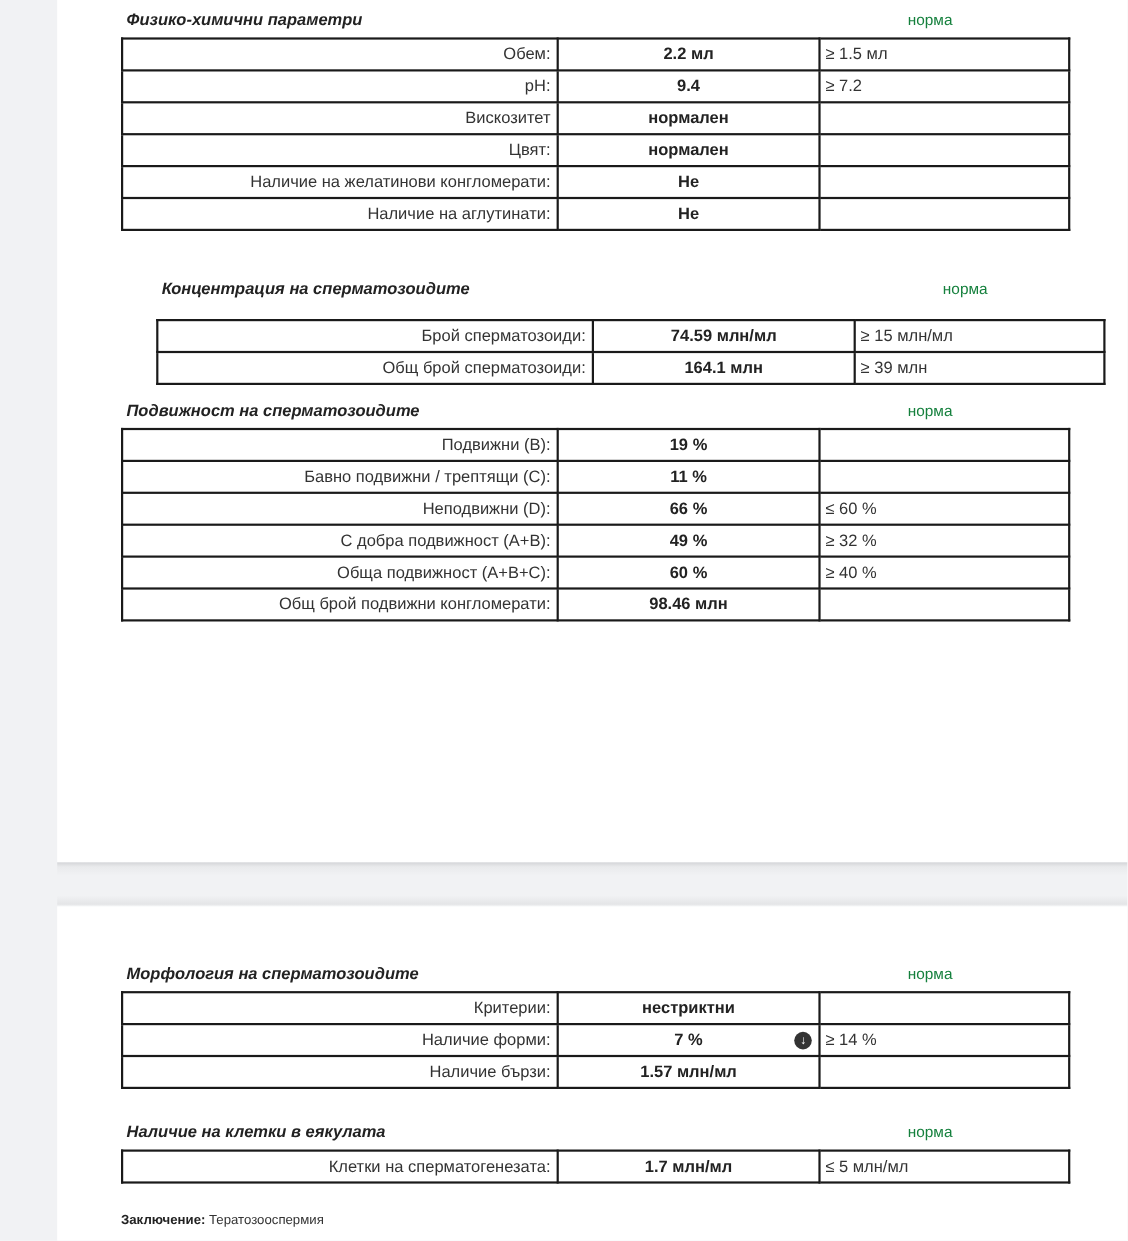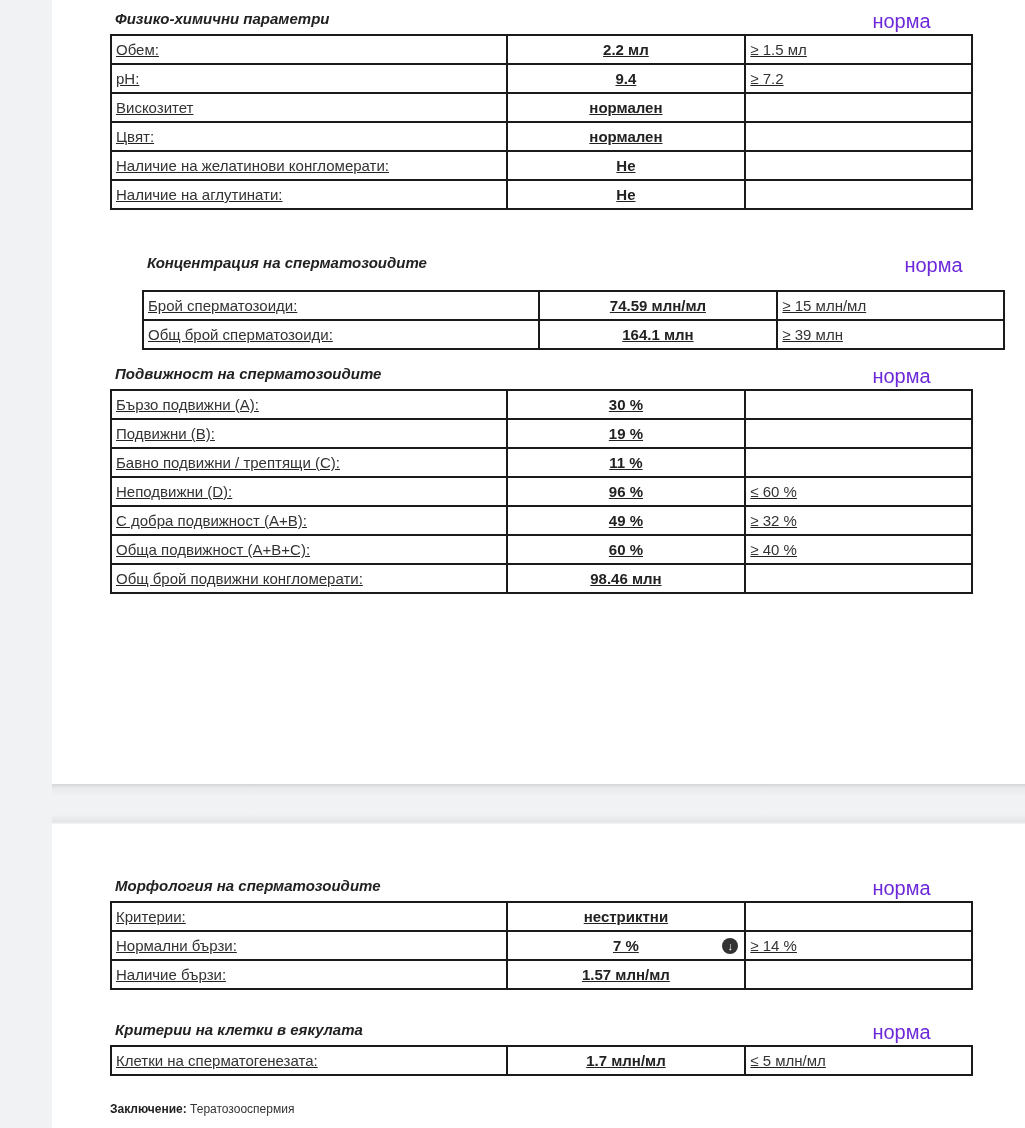--- a/index.html
+++ b/index.html
@@ -14,40 +14,40 @@
     position: absolute; left: 52px; right: 0;
     background: #ffffff;
   }
   .page-1 { top: 0; height: 784px; }
   .page-gap {
     position: absolute; left: 52px; right: 0; top: 784px; height: 40px;
     background: linear-gradient(to bottom, #d4d5d8 0px, #e9eaec 4px, #f1f2f4 12px, #f1f2f4 30px, #e4e5e7 38px, #f6f7f8 40px);
   }
   .page-2 { top: 824px; height: 304px; }
 
-  .section { position: absolute; left: 110px; width: 863px; text-decoration: underline; }
+  .section { position: absolute; left: 110px; width: 863px; }
   .sec-head { position: relative; height: 20px; }
   .sec-title {
     position: absolute; left: 5px; top: 0;
     font-weight: bold; font-style: italic; font-size: 15px; color: #222;
   }
   .sec-norm {
-    position: absolute; left: 684px; width: 215px; text-align: center; top: 0;
-    font-size: 20px; color: #6d28d9;
+    position: absolute; left: 628px; width: 215px; text-align: center; top: 0;
+    font-size: 14px; color: #15803d;
   }
   table.data {
     border-collapse: collapse; width: 863px; table-layout: fixed;
     margin-top: 0;
   }
   table.data td {
     border: 2px solid #1a1a1a;
     height: 29px; padding: 0 4px;
     font-size: 15px; color: #333; box-sizing: border-box;
   }
-  table.data td.lbl { width: 356px; text-align: left; padding-right: 5px; }
+  table.data td.lbl { width: 356px; text-align: right; padding-right: 5px; }
   table.data td.val { width: 215px; text-align: center; font-weight: bold; color: #222; position: relative; }
   table.data td.nrm { width: 204px; }
   .flag-icon {
     position: absolute; right: 6px; top: 50%; transform: translateY(-50%);
     width: 16px; height: 16px; border-radius: 50%; background: #333;
     color: #fff; font-size: 11px; line-height: 16px; text-align: center; font-weight: bold;
   }
   .conclusion {
     position: absolute; left: 110px; top: 1102px; font-size: 12px; color: #333;
   }
@@ -123,37 +123,32 @@
 </div>
 
 <div class="section" style="top:365px;">
   <div class="sec-head">
     <span class="sec-title">Подвижност на сперматозоидите</span>
     <span class="sec-norm">норма</span>
   </div>
   <table class="data" style="margin-top:4px;">
     <tbody>
         <tr>
-          <td class="lbl"><span>Бързо подвижни (A):</span></td>
-          <td class="val"><span>30 %</span></td>
-          <td class="nrm"><span></span></td>
-        </tr>
-        <tr>
           <td class="lbl"><span>Подвижни (B):</span></td>
           <td class="val"><span>19 %</span></td>
           <td class="nrm"><span></span></td>
         </tr>
         <tr>
           <td class="lbl"><span>Бавно подвижни / трептящи (C):</span></td>
           <td class="val"><span>11 %</span></td>
           <td class="nrm"><span></span></td>
         </tr>
         <tr>
           <td class="lbl"><span>Неподвижни (D):</span></td>
-          <td class="val"><span>96 %</span></td>
+          <td class="val"><span>66 %</span></td>
           <td class="nrm"><span>≤ 60 %</span></td>
         </tr>
         <tr>
           <td class="lbl"><span>С добра подвижност (A+B):</span></td>
           <td class="val"><span>49 %</span></td>
           <td class="nrm"><span>≥ 32 %</span></td>
         </tr>
         <tr>
           <td class="lbl"><span>Обща подвижност (A+B+C):</span></td>
           <td class="val"><span>60 %</span></td>
@@ -174,36 +169,36 @@
     <span class="sec-norm">норма</span>
   </div>
   <table class="data" style="margin-top:4px;">
     <tbody>
         <tr>
           <td class="lbl"><span>Критерии:</span></td>
           <td class="val"><span>нестриктни</span></td>
           <td class="nrm"><span></span></td>
         </tr>
         <tr>
-          <td class="lbl"><span>Нормални бързи:</span></td>
+          <td class="lbl"><span>Наличие форми:</span></td>
           <td class="val"><span>7 %</span><span class="flag-icon">↓</span></td>
           <td class="nrm"><span>≥ 14 %</span></td>
         </tr>
         <tr>
           <td class="lbl"><span>Наличие бързи:</span></td>
           <td class="val"><span>1.57 млн/мл</span></td>
           <td class="nrm"><span></span></td>
         </tr>
       </tbody>
   </table>
 </div>
 
 <div class="section" style="top:1021px;">
   <div class="sec-head">
-    <span class="sec-title">Критерии на клетки в еякулата</span>
+    <span class="sec-title">Наличие на клетки в еякулата</span>
     <span class="sec-norm">норма</span>
   </div>
   <table class="data" style="margin-top:4px;">
     <tbody>
         <tr>
           <td class="lbl"><span>Клетки на сперматогенезата:</span></td>
           <td class="val"><span>1.7 млн/мл</span></td>
           <td class="nrm"><span>≤ 5 млн/мл</span></td>
         </tr>
       </tbody>

